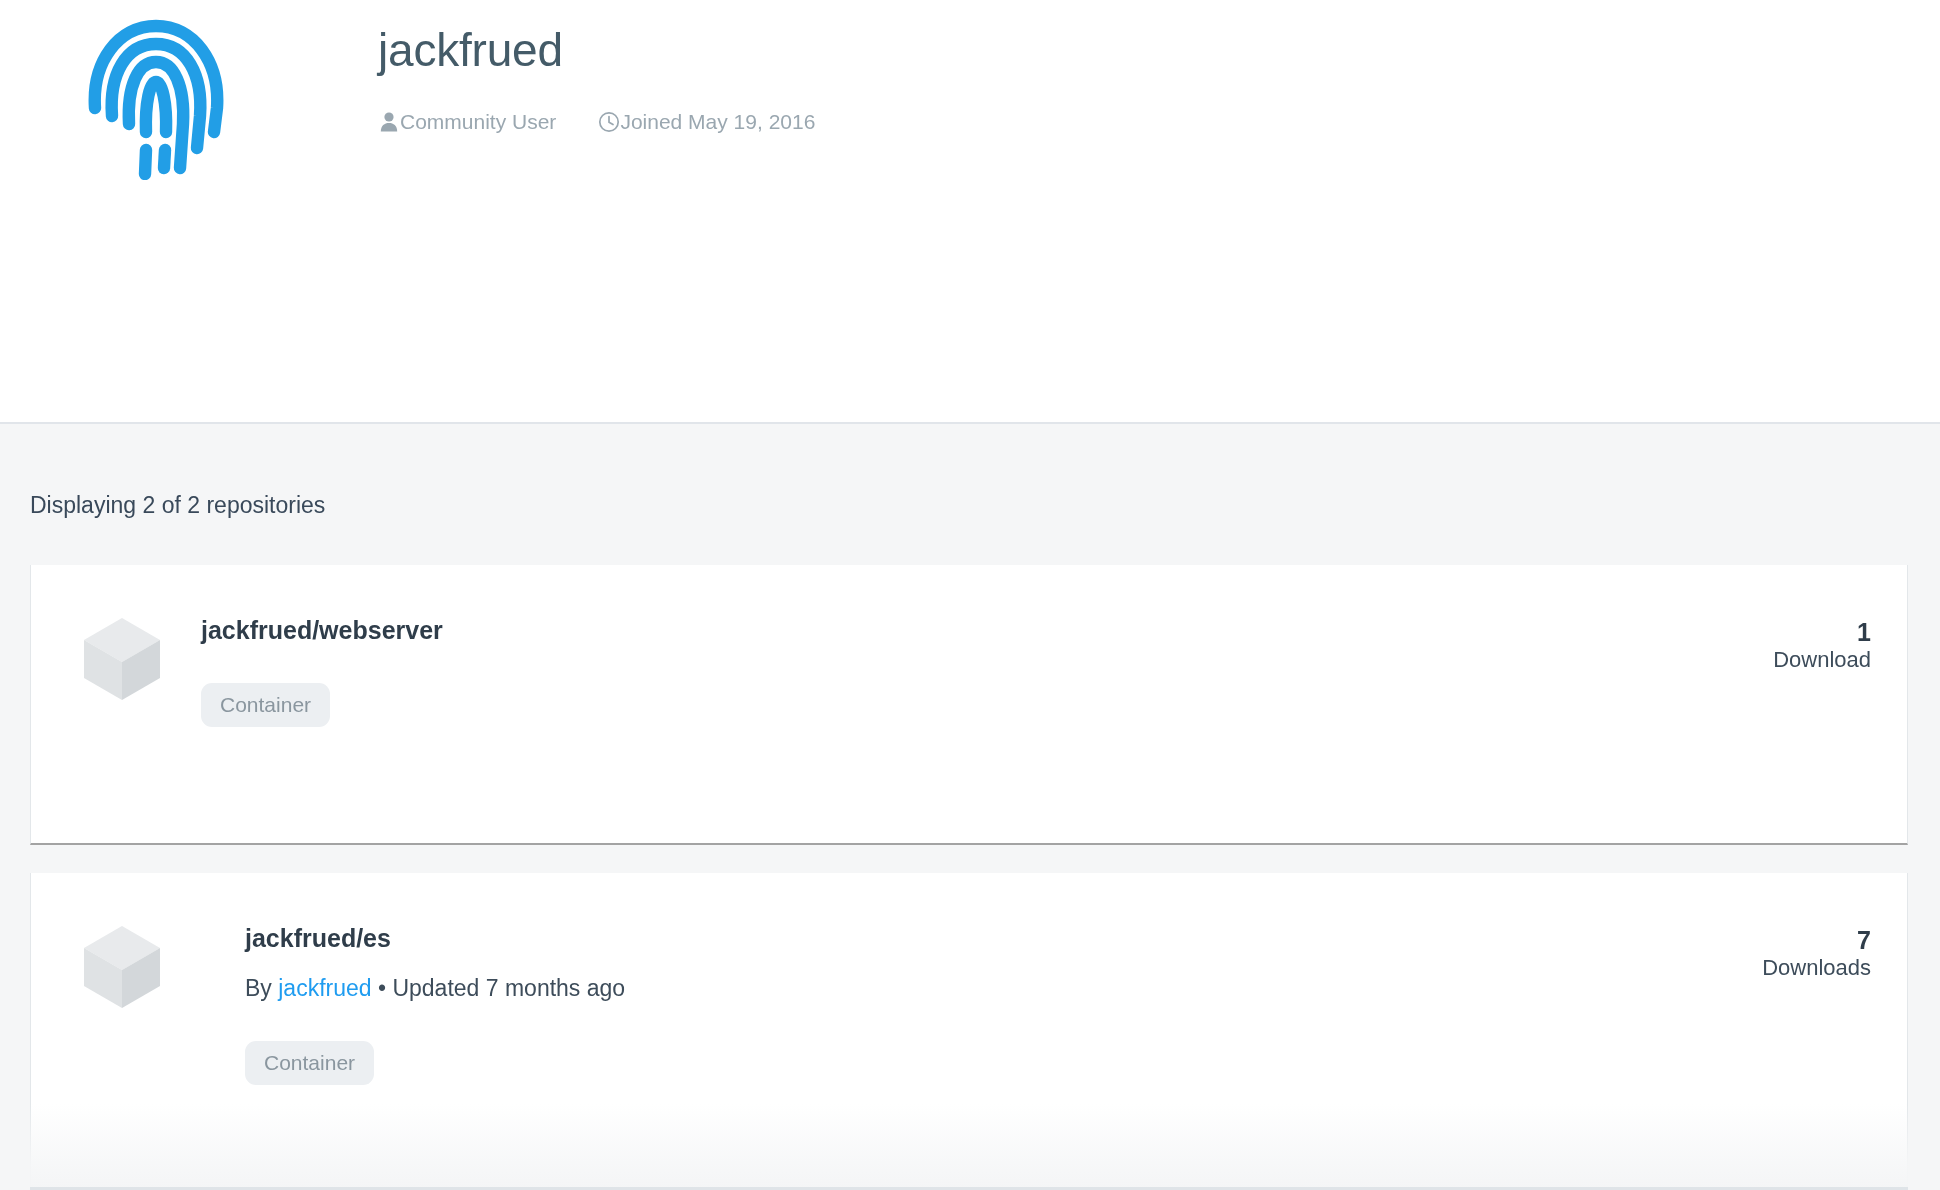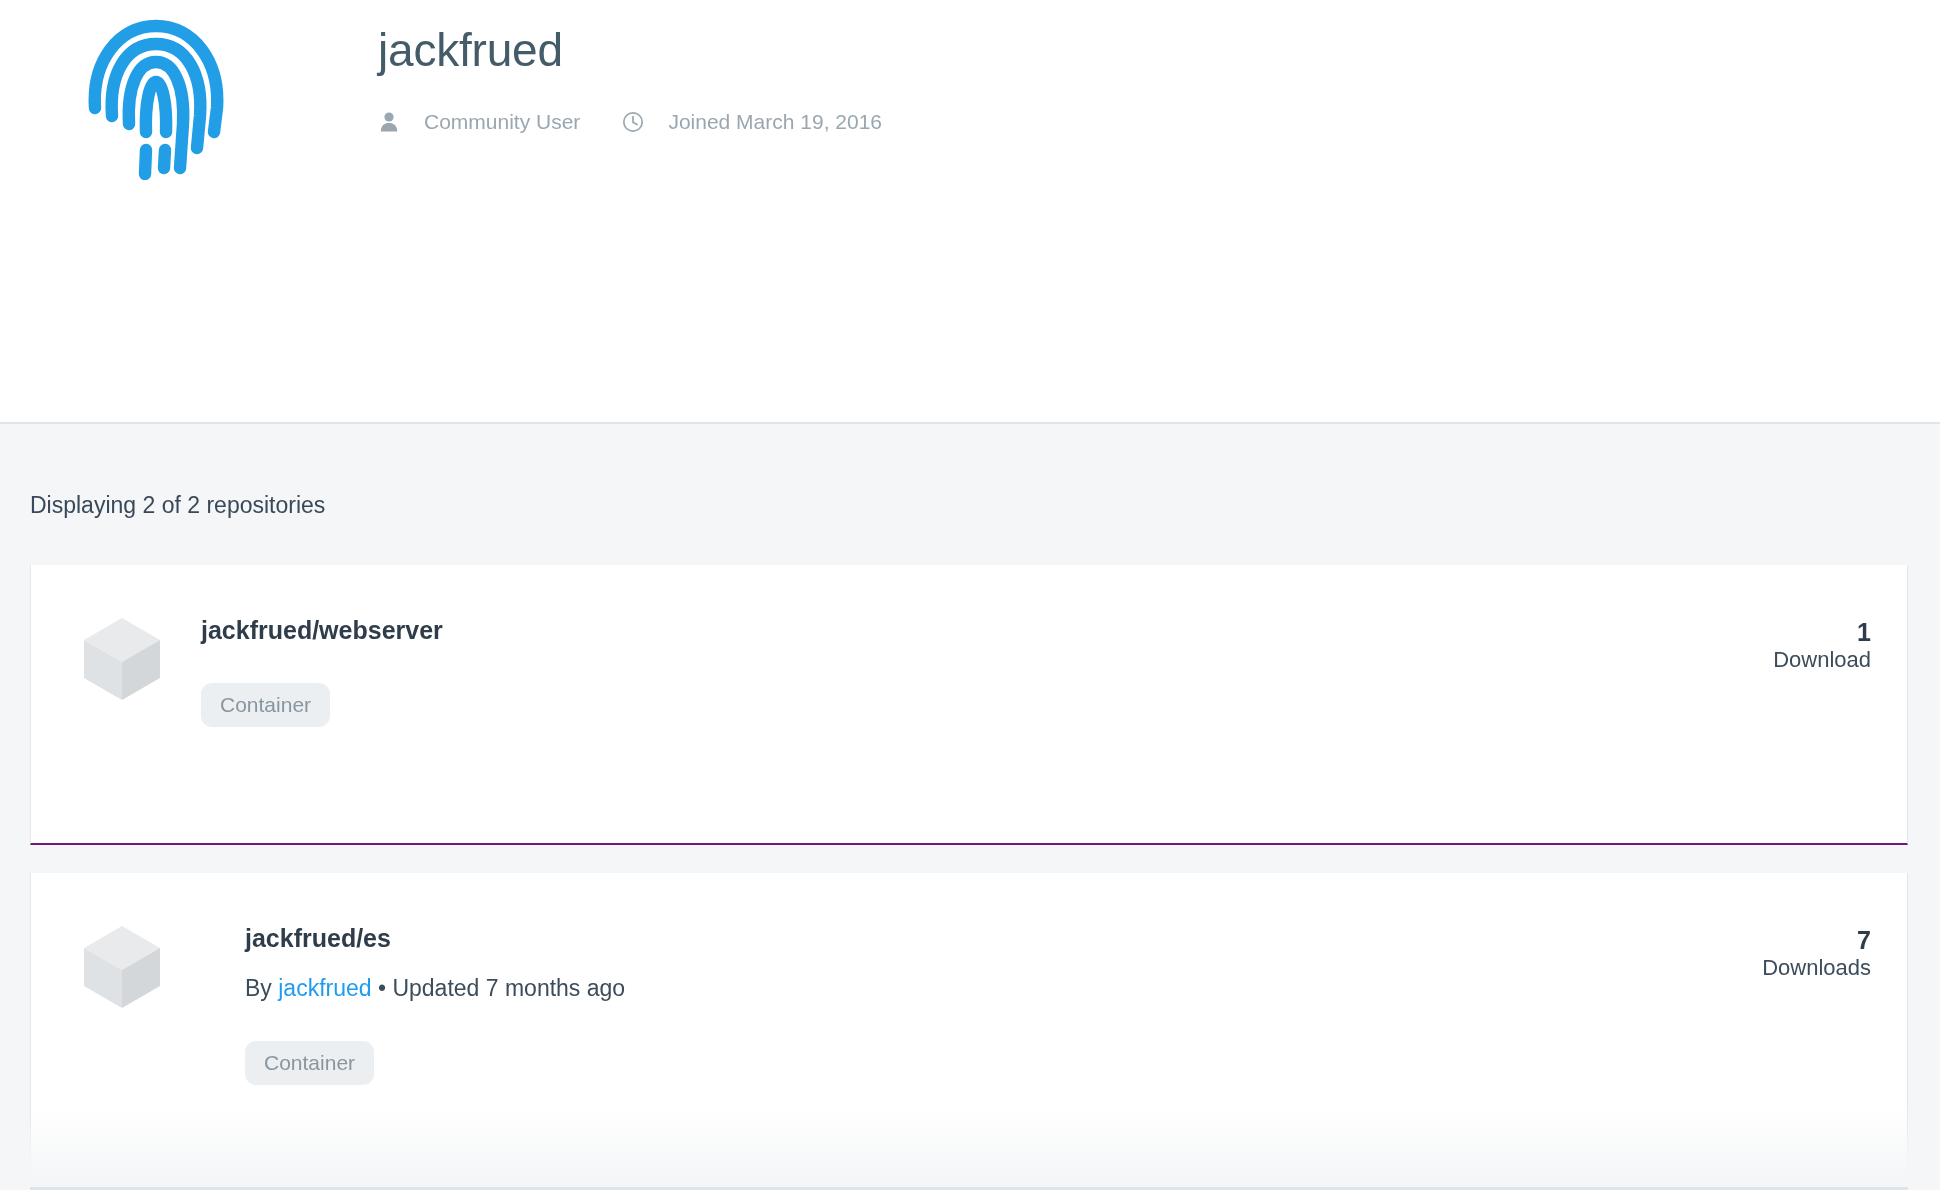--- a/index.html
+++ b/index.html
@@ -38,21 +38,21 @@
   }
   .meta-row{
     margin-top:30px;
     display:flex;
     align-items:center;
     gap:42px;
   }
   .meta-item{
     display:flex;
     align-items:center;
-    gap:24px;
+    gap:0;
     font-size:21px;
     color:#9aa7b0;
     white-space:nowrap;
   }
   .meta-icon{
     display:inline-flex;
     align-items:center;
     justify-content:center;
     width:22px; height:22px;
     flex:0 0 22px;
@@ -104,21 +104,21 @@
   }
   .repo-list{
     margin-top:46px;
   }
   .repo-card{
     position:relative;
     margin:0 32px 0 30px;
     background:#ffffff;
     border:1px solid #e3e7ea;
     border-top:none;
-    border-bottom:2px solid #701a75;
+    border-bottom:2px solid #a3a3a3;
     height:280px;
     display:flex;
     align-items:flex-start;
     padding:48px 36px 0 50px;
   }
   .repo-card.second{
     margin-top:28px;
     height:320px;
     border-bottom:none;
     gap:44px;
@@ -235,21 +235,21 @@
         <span>Community User</span>
       </div>
 
       <div class="meta-item">
         <span class="meta-icon">
           <svg width="22" height="22" viewBox="0 0 22 22" xmlns="http://www.w3.org/2000/svg" fill="none" stroke="#9aa7b0">
             <circle cx="11" cy="11" r="9.2" stroke-width="1.7"></circle>
             <path d="M11 5.6 L 11 11.3 L 15 13.6" stroke-width="1.7" stroke-linecap="round" stroke-linejoin="round"></path>
           </svg>
         </span>
-        <span>Joined March 19, 2016</span>
+        <span>Joined May 19, 2016</span>
       </div>
 
     </div>
   </div>
 
 
 </div>
 
 <div class="content">
 

